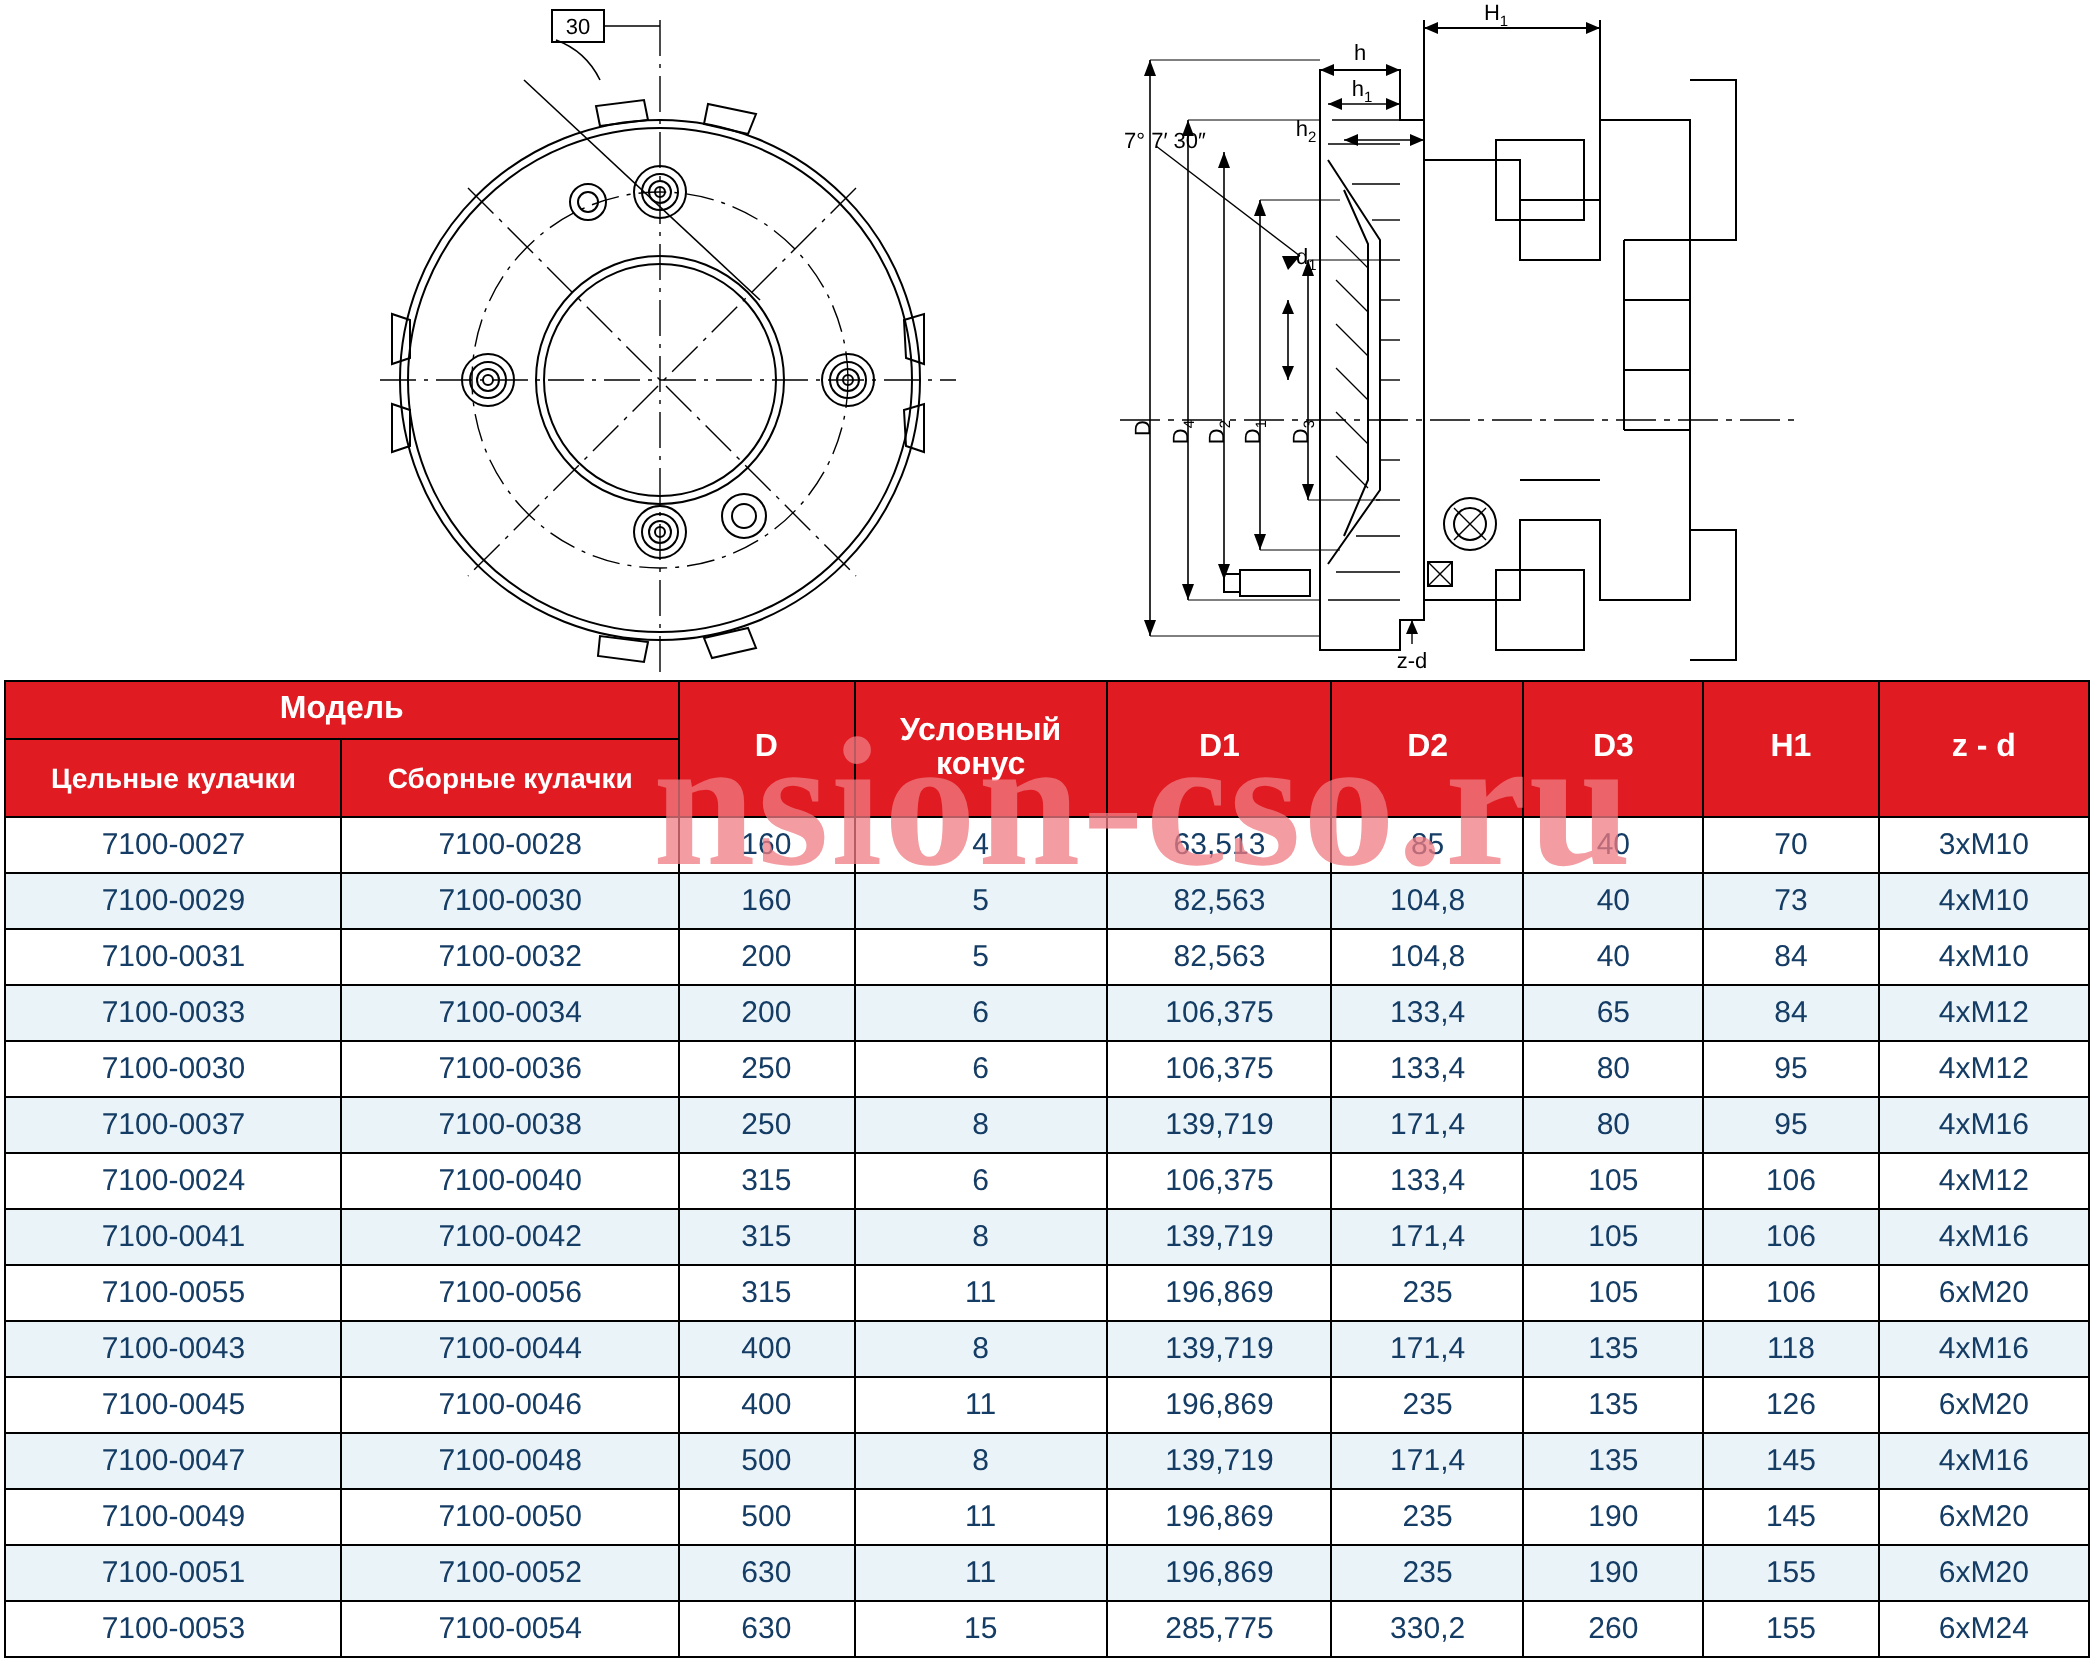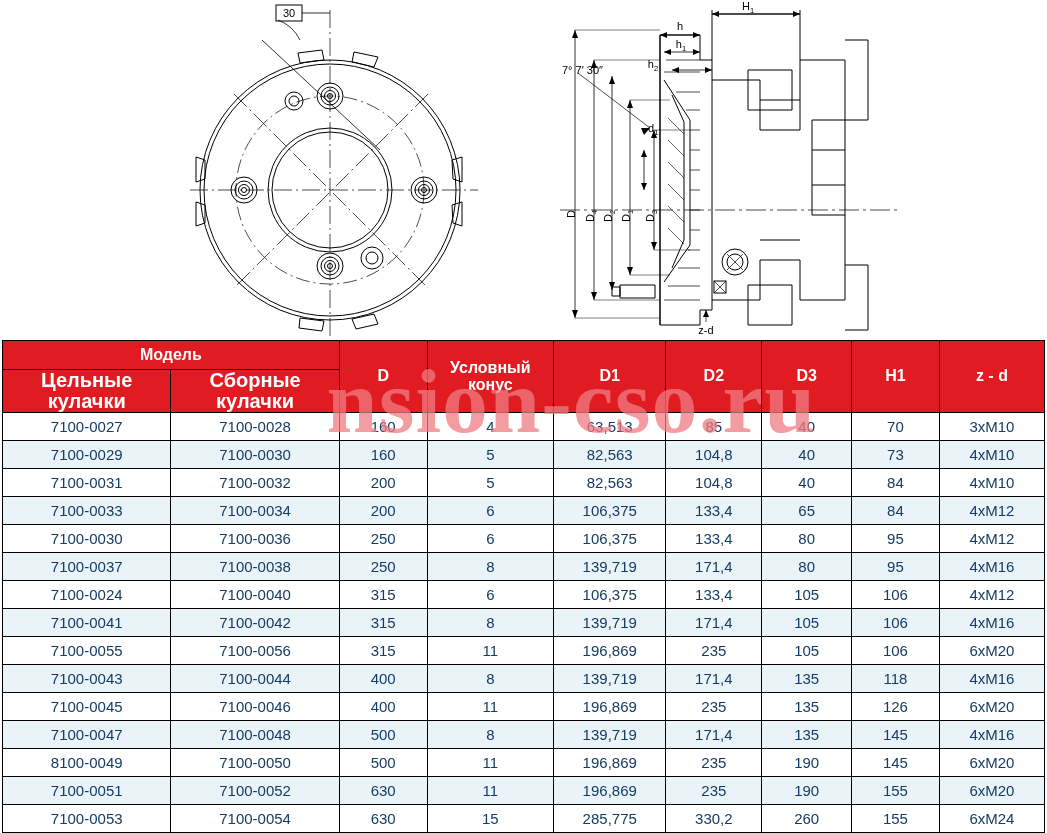--- a/index.html
+++ b/index.html
@@ -53,21 +53,21 @@
     background: #e01b22;
     color: #ffffff;
     font-weight: bold;
     font-size: 16px;
   }
   table.spec thead th.model-top {
     font-size: 16px;
     height: 28px;
   }
   table.spec thead th.sub {
-    font-size: 20px;
+    font-size: 14px;
     height: 38px;
     text-align: center;
   }
   table.spec tbody td {
     color: #143c64;
     background: #ffffff;
     font-size: 15px;
   }
   table.spec tbody tr.alt td {
     background: #eaf3f8;
@@ -471,21 +471,21 @@
             <td>7100-0048</td>
             <td>500</td>
             <td>8</td>
             <td>139,719</td>
             <td>171,4</td>
             <td>135</td>
             <td>145</td>
             <td>4хМ16</td>
           </tr>
           <tr>
-            <td>8100-0049</td>
+            <td>7100-0049</td>
             <td>7100-0050</td>
             <td>500</td>
             <td>11</td>
             <td>196,869</td>
             <td>235</td>
             <td>190</td>
             <td>145</td>
             <td>6хМ20</td>
           </tr>
           <tr class="alt">

